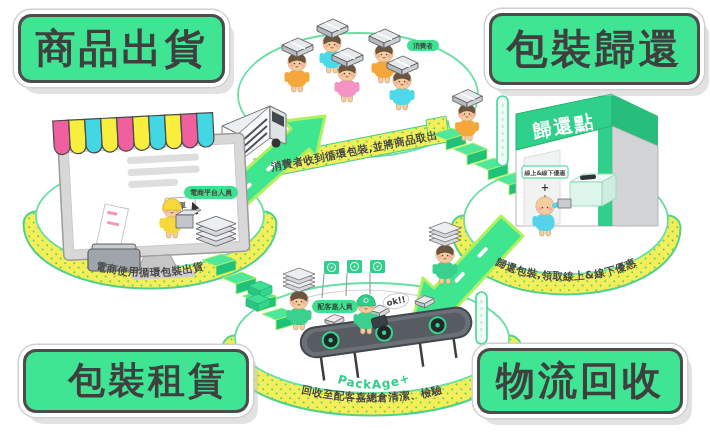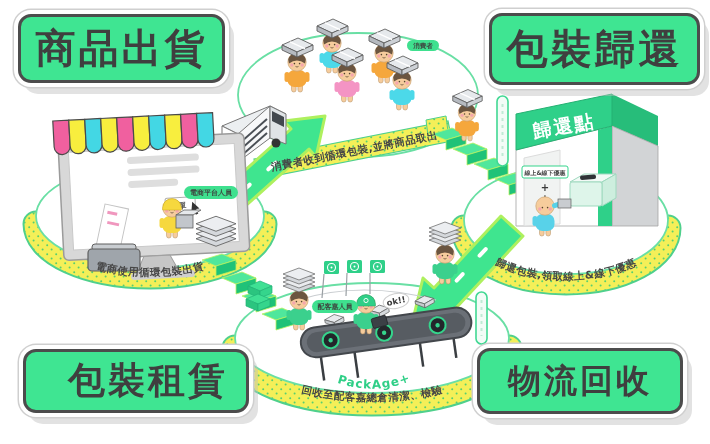--- a/index.html
+++ b/index.html
@@ -7,21 +7,21 @@
        font-family:"DejaVu Sans",sans-serif;}
   .stage{position:absolute;left:0;top:0;width:710px;height:444px;}
   svg{position:absolute;left:0;top:0;}
   .corner-label{position:absolute;display:flex;align-items:center;justify-content:center;
      background:#3fe592;border:3px solid #4c4c4c;border-radius:13px;
      box-shadow:0 0 0 4px #ffffff,0 0 0 5.5px #cfcfcf,7px 9px 0 2px rgba(190,190,190,.45);
      color:#3f3f3f;font-weight:700;letter-spacing:3px;z-index:5;}
   .lbl-tl{left:18px;top:14px;width:201px;height:63px;font-size:40px;}
   .lbl-tr{left:489px;top:13px;width:205px;height:66px;font-size:41px;}
   .lbl-bl{left:23px;top:349px;width:196px;height:58px;font-size:37px;padding-left:24px;}
-  .lbl-br{left:477px;top:348px;width:200px;height:60px;font-size:33px;text-align:center;}
+  .lbl-br{left:477px;top:348px;width:200px;height:60px;font-size:39px;text-align:center;}
   .cap{font-size:10.5px;font-weight:700;fill:#474747;letter-spacing:.5px;}
   .badge-pill{fill:#3fe08f;}
   .badge-txt{font-size:7px;font-weight:700;fill:#3d4a42;text-anchor:middle;}
   .band-edge{fill:none;stroke:#4fd08c;stroke-width:27;stroke-linecap:round;}
   .band-fill{fill:none;stroke:url(#dots);stroke-width:23;stroke-linecap:round;}
   .platform{fill:#ffffff;stroke:#69dfa4;stroke-width:1.8;}
   .st-top{fill:#4fe79c;stroke:#b9f361;stroke-width:.8;}
   .st-front{fill:#1fc278;stroke:#b9f361;stroke-width:.8;}
   .chute{fill:#f2fcf7;stroke:#41d893;stroke-width:1.6;}
   .arrow{fill:#3fe58f;stroke:#aef05e;stroke-width:3;stroke-linejoin:round;}

